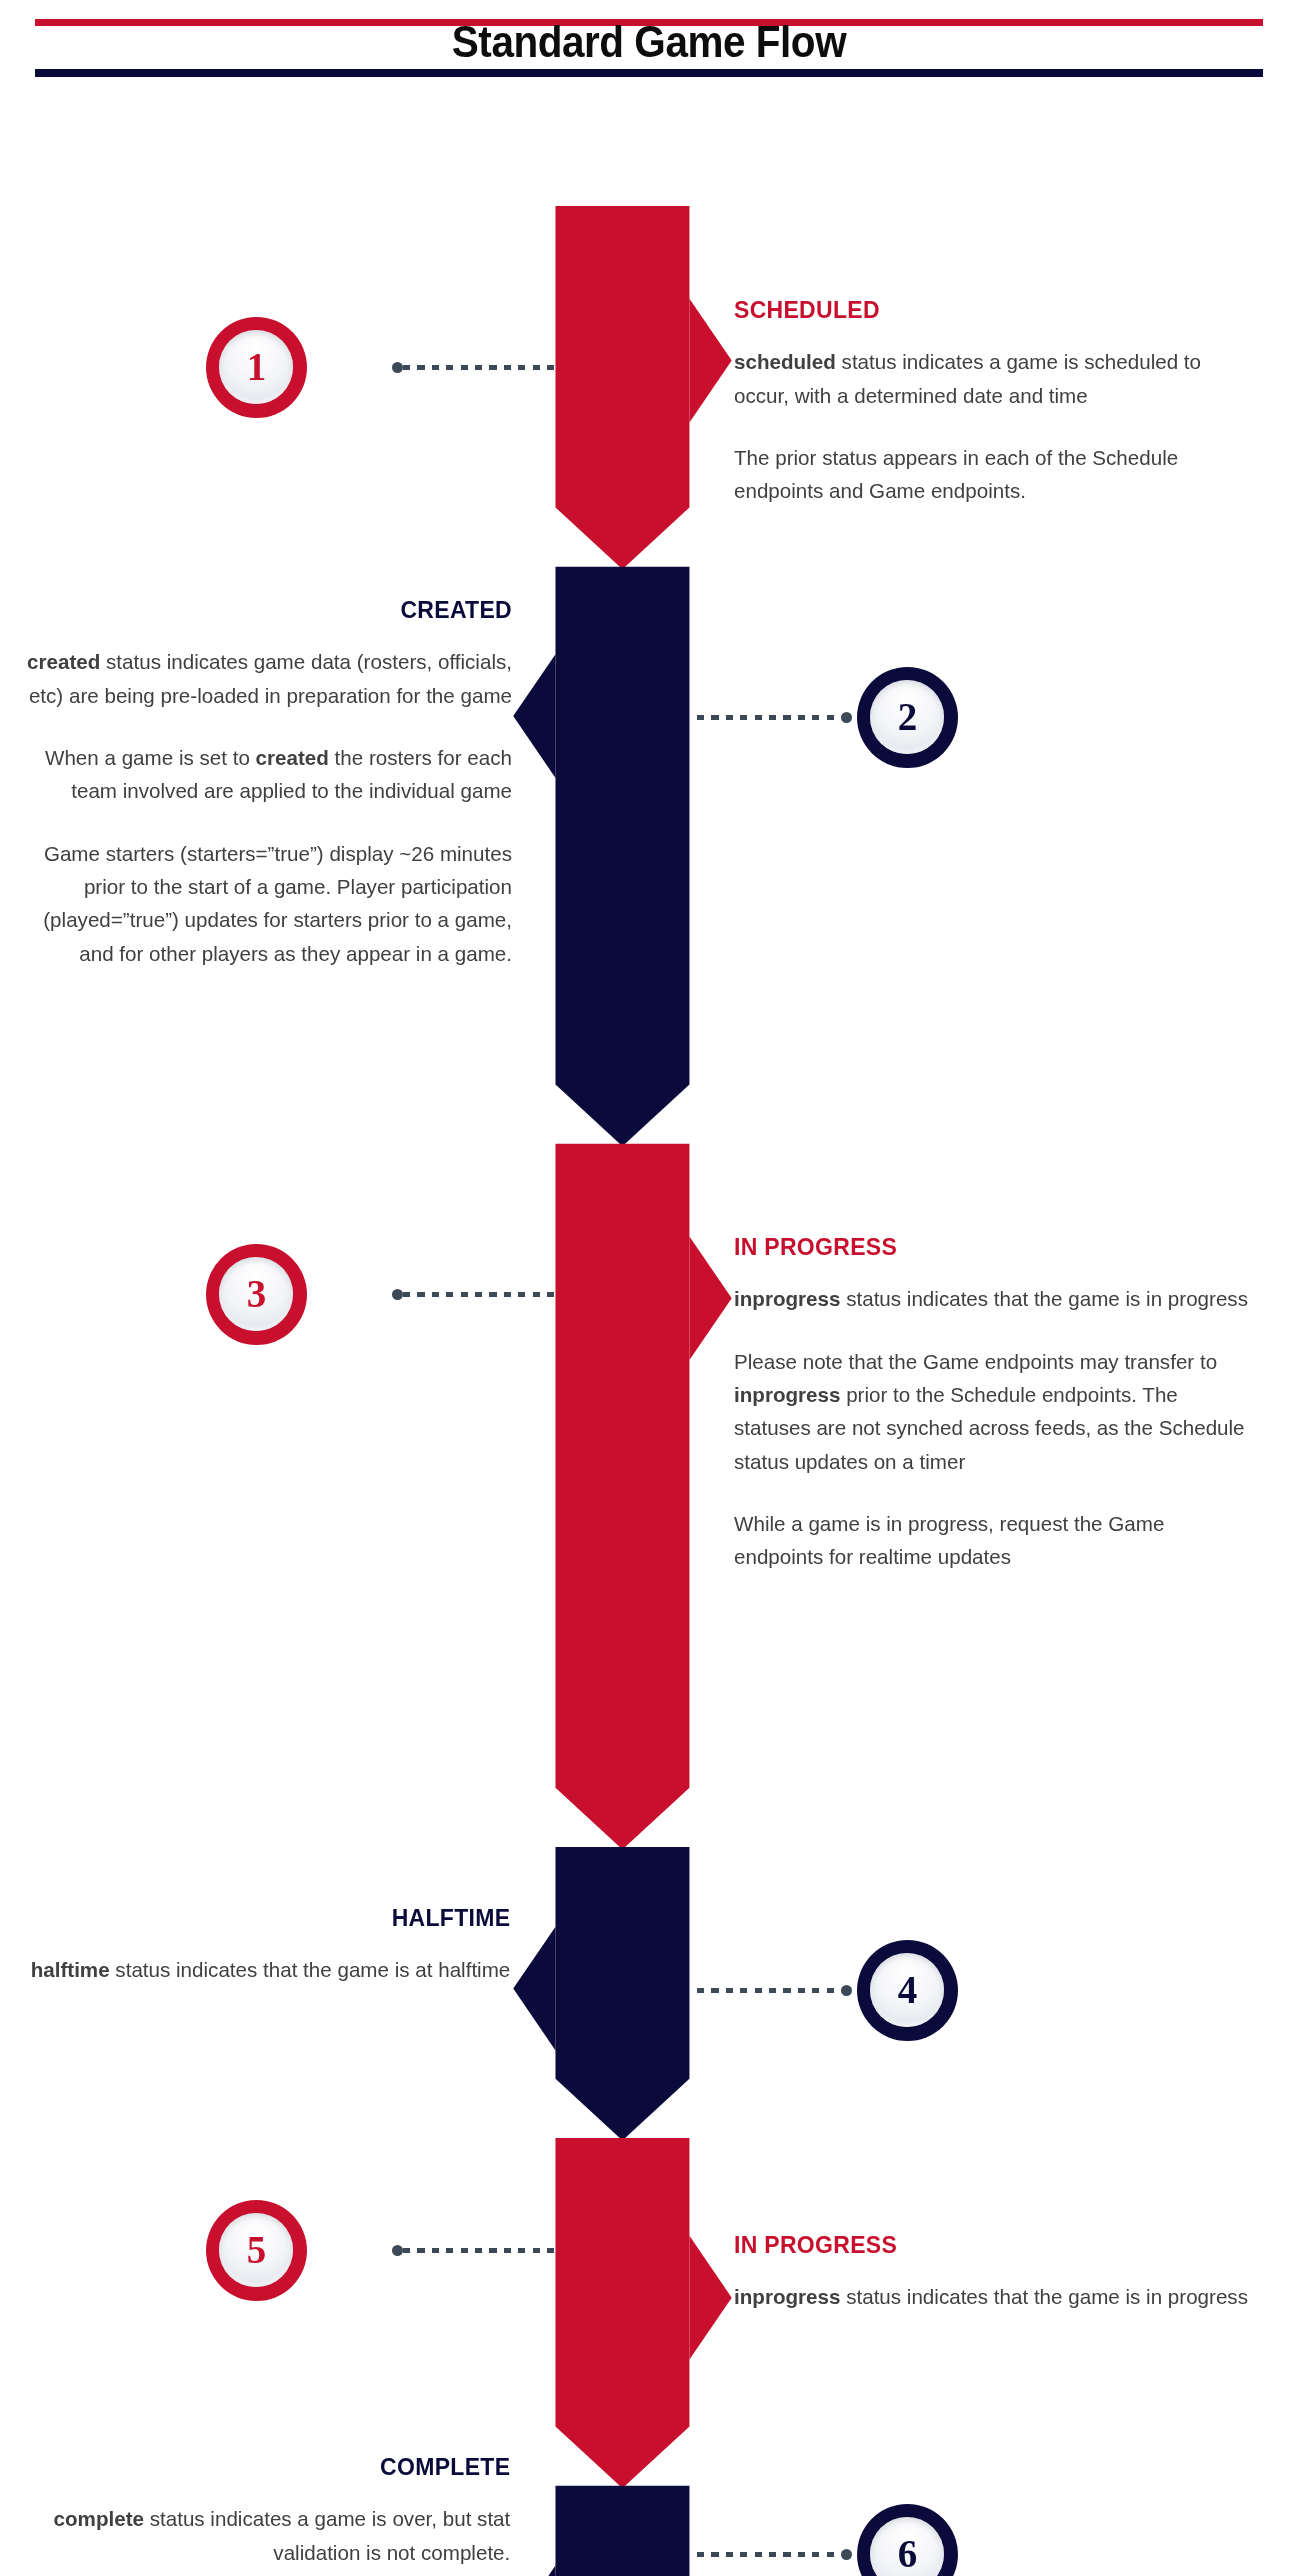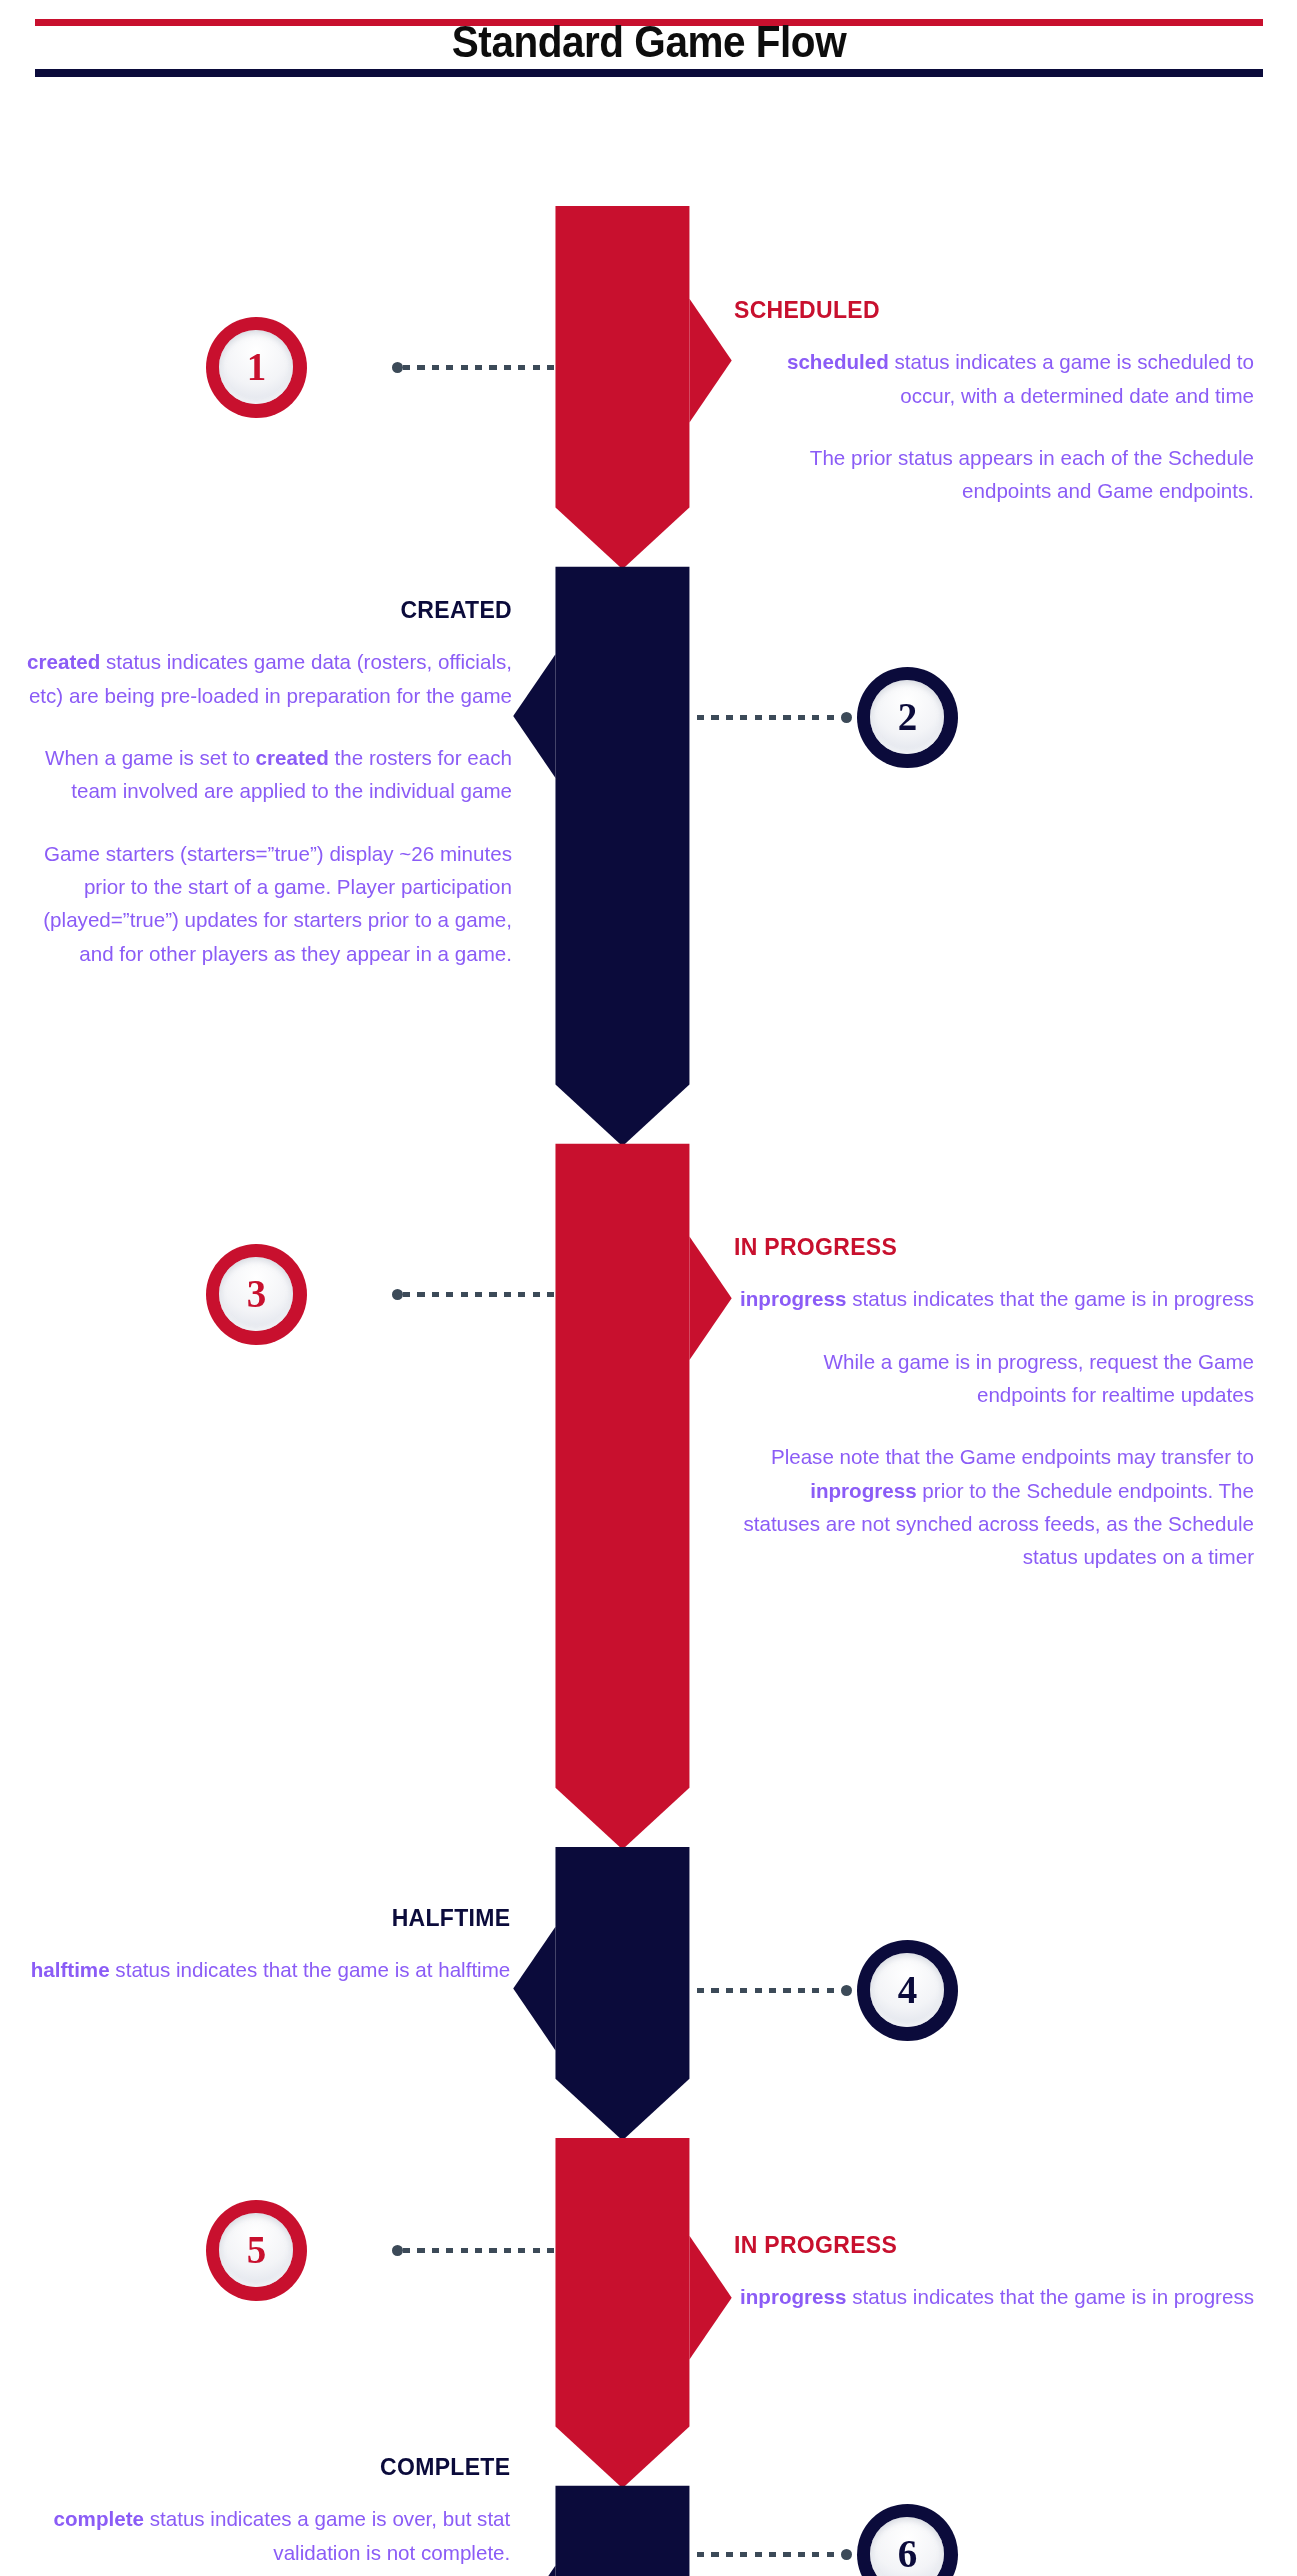--- a/index.html
+++ b/index.html
@@ -96,24 +96,23 @@
     line-height:1.05;
     margin:0 0 23px 0;
   }
   .kicker.red{color:#c8102e;}
   .kicker.navy{color:#0b0b3b;}
 
   .para{
     font-family:"Liberation Sans Narrow","Liberation Sans",sans-serif;
     font-size:20.6px;
     line-height:1.62;
-    color:#8b5cf6;
+    color:#404040;
     margin:0 0 29px 0;
     font-weight:400;
-    text-align:right;
   }
   .para:last-child{margin-bottom:0;}
   .para b{font-weight:bold;}
 </style>
 </head>
 <body>
 
 <div class="hdr-bar-red"></div>
 <div class="hdr-title">Standard Game Flow</div>
 <div class="hdr-bar-navy"></div>
@@ -182,22 +181,22 @@
     <span class="num">3</span>
   </div>
 </div>
 <div class="conn" style="left:392px;top:1292px;width:165px;">
   <span class="dot"></span>
   <span class="dashes"></span>
 </div>
 <div class="panel right" style="left:734px;top:1235px;width:520px;">
   <div class="kicker red">IN PROGRESS</div>
   <p class="para"><b>inprogress</b> status indicates that the game is in progress</p>
+  <p class="para">Please note that the Game endpoints may transfer to <b>inprogress</b> prior to the Schedule endpoints. The statuses are not synched across feeds, as the Schedule status updates on a timer</p>
   <p class="para">While a game is in progress, request the Game endpoints for realtime updates</p>
-  <p class="para">Please note that the Game endpoints may transfer to <b>inprogress</b> prior to the Schedule endpoints. The statuses are not synched across feeds, as the Schedule status updates on a timer</p>
 </div>
 
 <div class="badge navy" style="left:857px;top:1940px;">
   <div class="ring"></div>
   <div class="inner">
     <span class="num">4</span>
   </div>
 </div>
 <div class="conn" style="left:697px;top:1988px;width:155px;flex-direction:row-reverse;">
   <span class="dot"></span>

